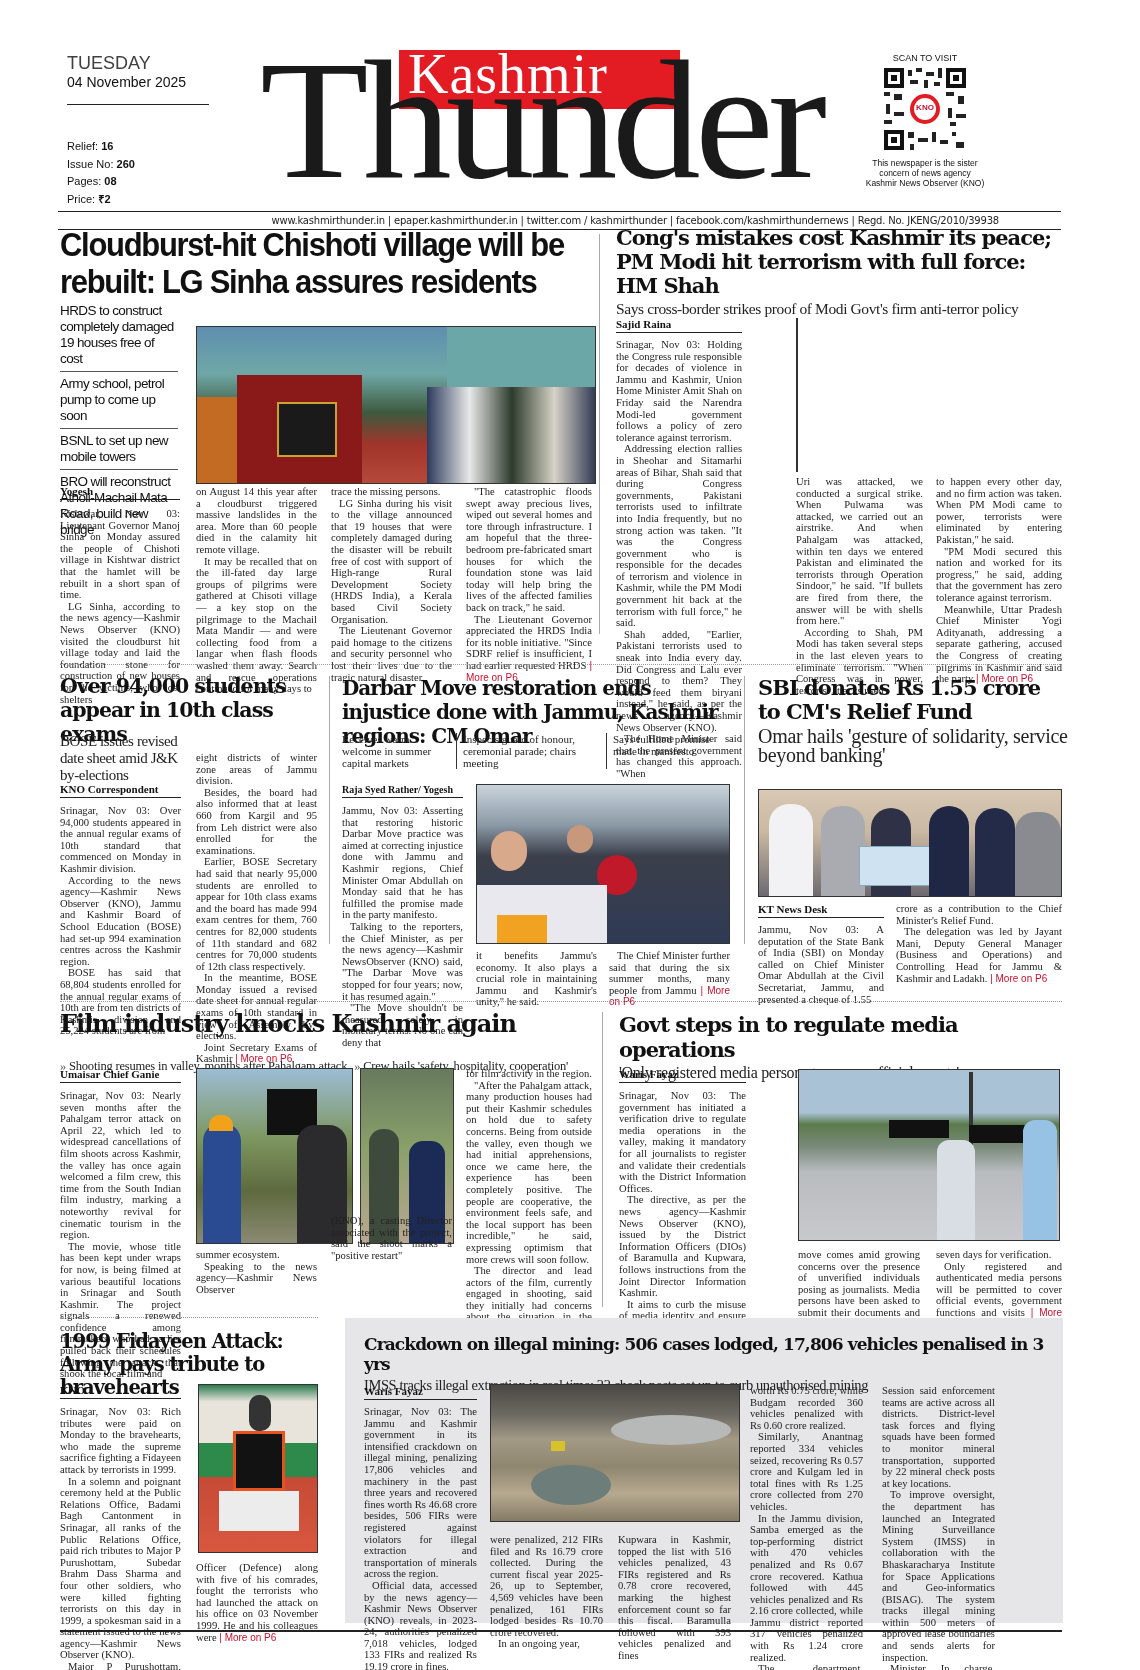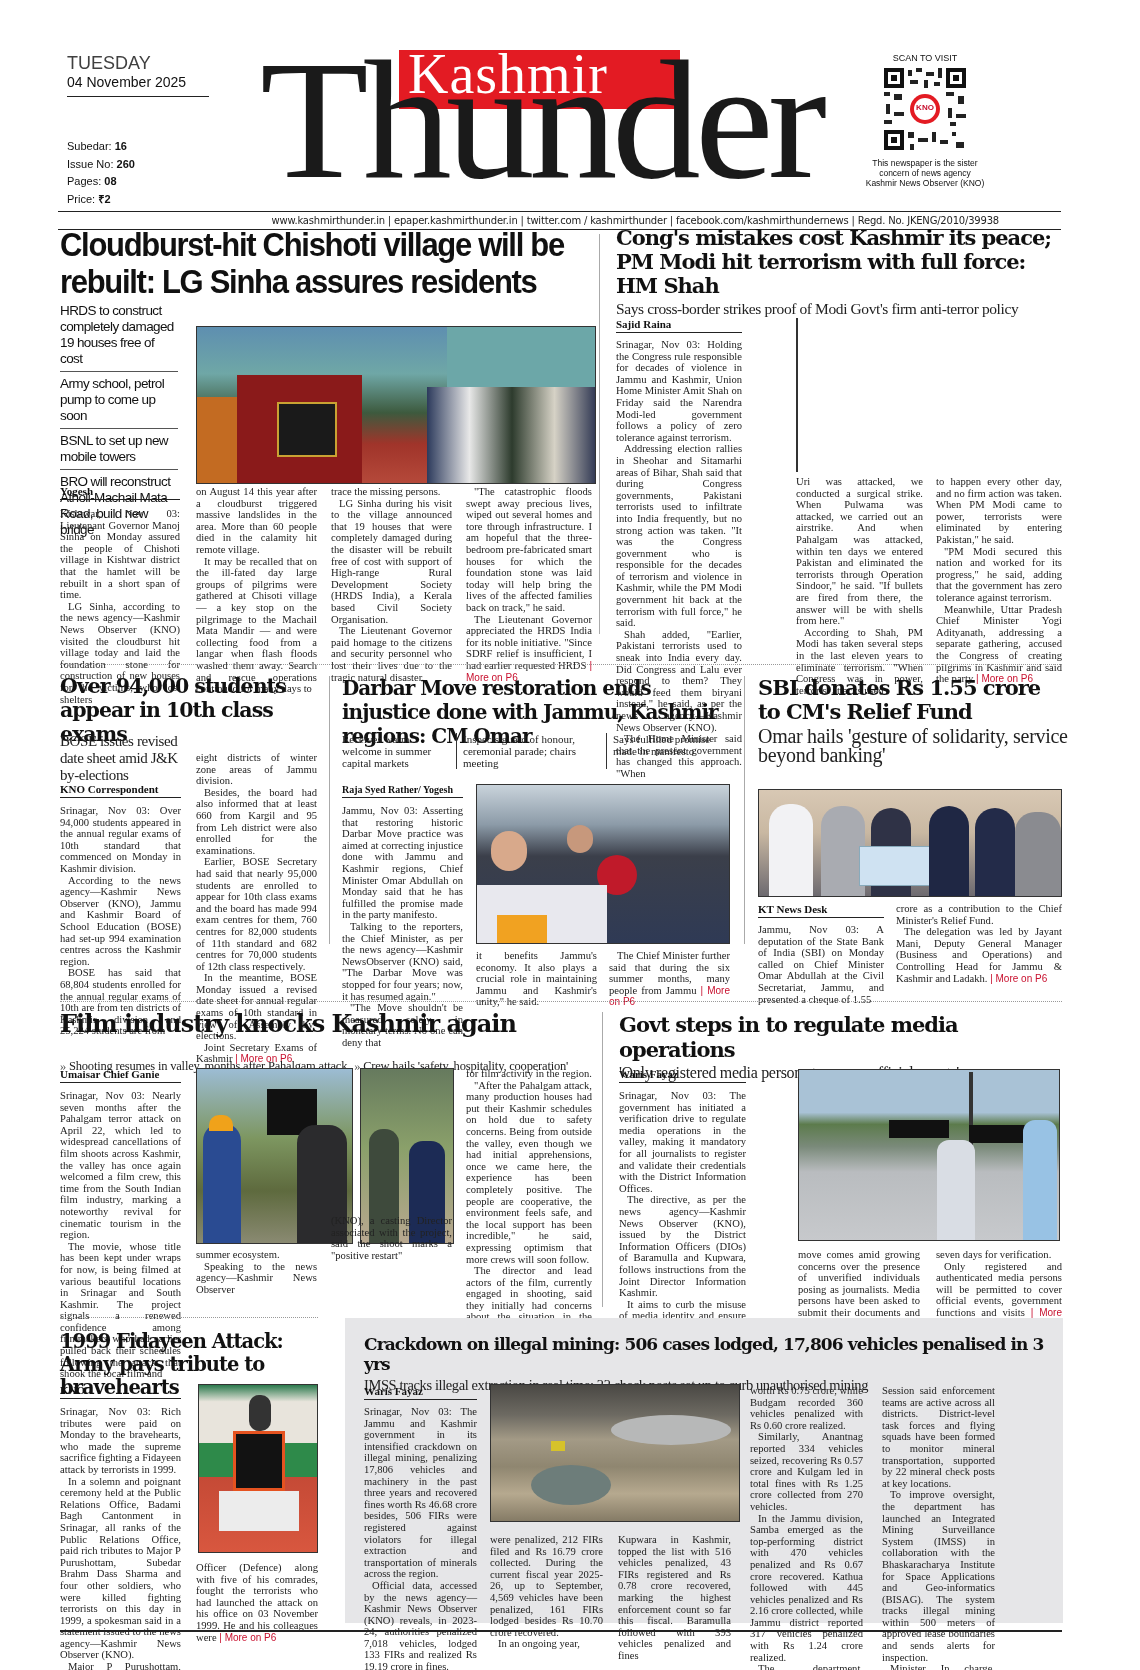--- a/index.html
+++ b/index.html
@@ -16,24 +16,24 @@
 .photo{border:1px solid #333;overflow:hidden}
 .dotted{border-top:1px dotted #999}
 .vrule{border-left:1px solid #aaa}
 .col{position:absolute}
 </style>
 </head>
 <body>
 
 <div class="abs sans" style="left:67px;top:52px;width:142px">
   <div style="color:#404040;font-weight:normal;font-size:18px;line-height:22px">TUESDAY</div>
-  <div style="font-size:14px;line-height:16px;border-bottom:1px solid #222;padding-bottom:6px">04 November 2025</div>
+  <div style="font-size:14px;line-height:16px;border-bottom:1px solid #222;padding-bottom:14px">04 November 2025</div>
 </div>
 <div class="abs sans" style="left:67px;top:138px;font-size:11px;line-height:17.5px">
-  <div><span>Subedar:</span> <b>16</b></div>
+  <div><span>Relief:</span> <b>16</b></div>
   <div><span>Issue No:</span> <b>260</b></div>
   <div><span>Pages:</span> <b>08</b></div>
   <div><span>Price:</span> <b>₹2</b></div>
 </div>
 
 <div class="abs" style="left:399px;top:50px;width:281px;height:59px;background:#e31b23"></div>
 <div class="abs" style="left:408px;top:42px;font-family:'Liberation Serif',serif;color:#fff;font-size:56px;line-height:64px;letter-spacing:1px">Kashmir</div>
 <div class="abs" style="left:260px;top:20px;font-family:'Liberation Serif',serif;color:#1a1a1a;font-size:178px;line-height:200px;letter-spacing:-6px;transform:scaleY(0.95)">Thunder</div>
 
 <div class="abs sans" style="left:870px;top:52px;width:110px;text-align:center">

